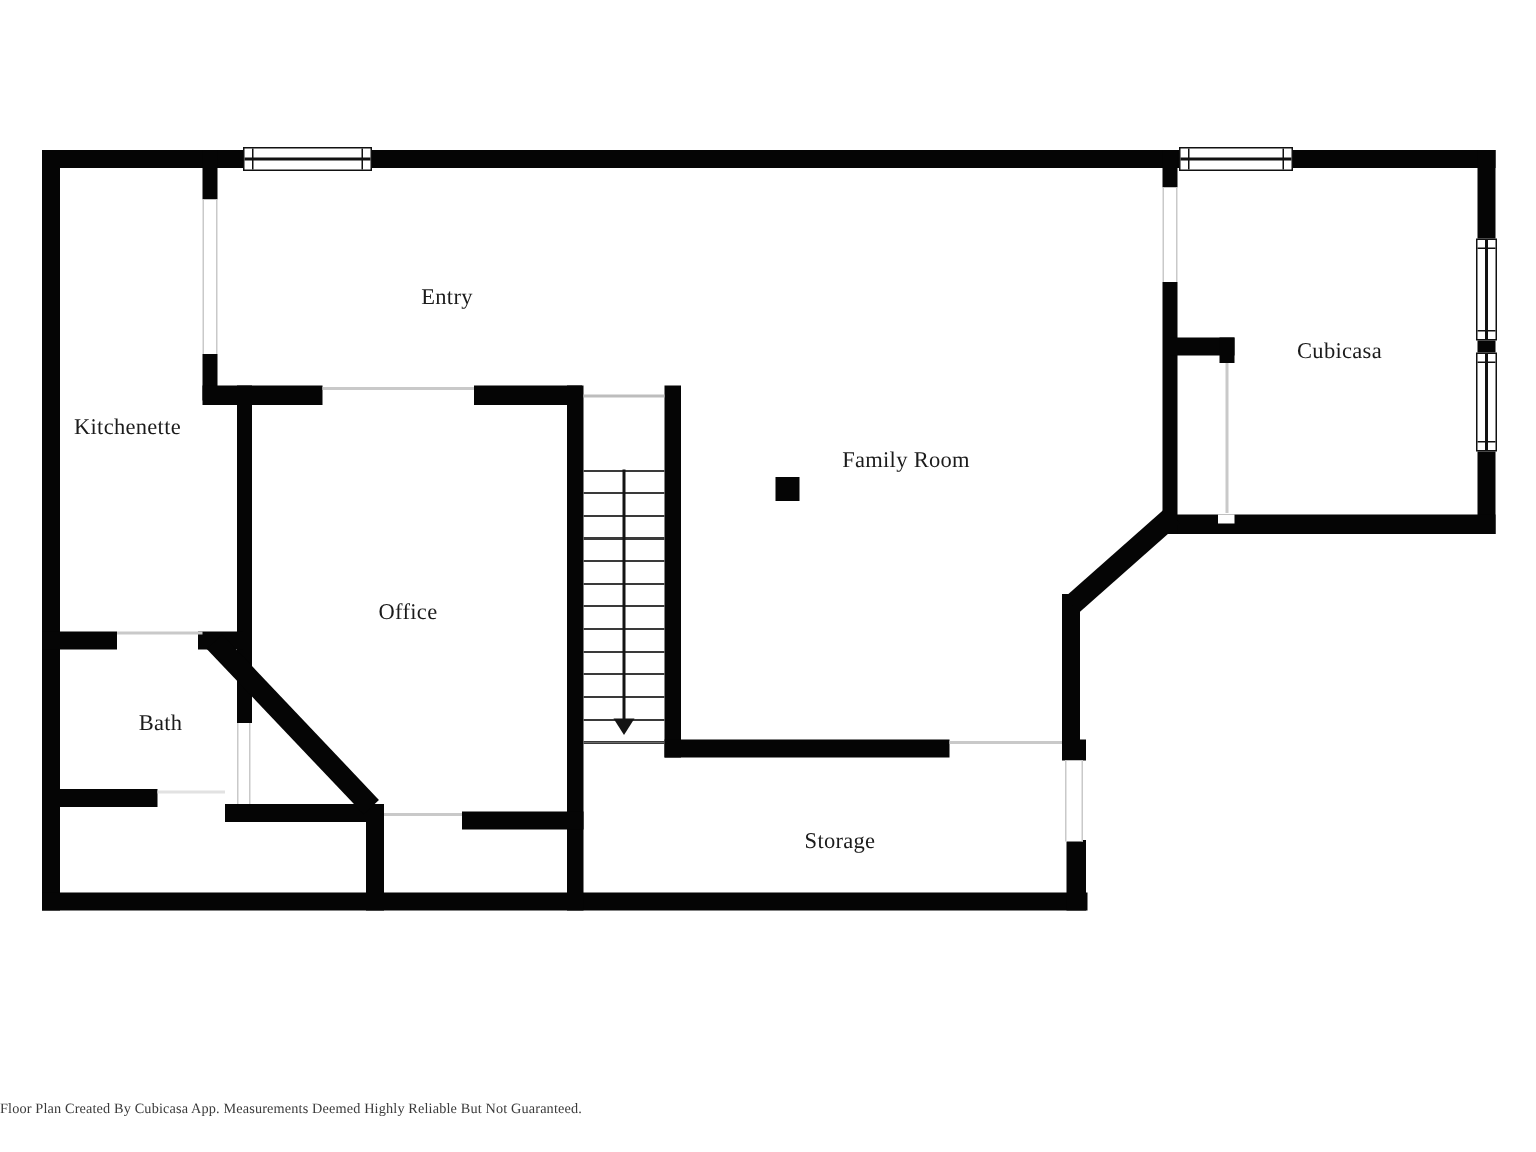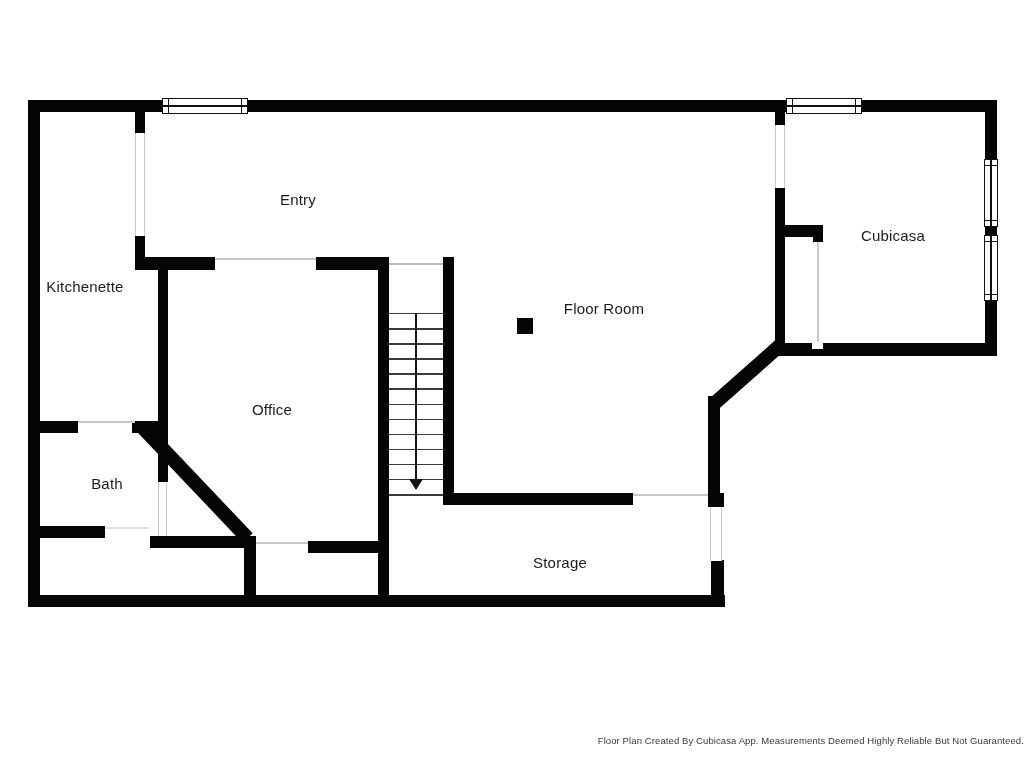--- a/index.html
+++ b/index.html
@@ -1,19 +1,19 @@
 <!DOCTYPE html>
 <html><head>
 <meta charset="utf-8">
 <title>Floor Plan</title>
 <style>
   html,body{margin:0;padding:0;background:#ffffff;}
   .canvas{
     position:relative;width:1024px;height:768px;background:#ffffff;overflow:hidden;
-    font-family:Liberation Sans, sans-serif;
+    font-family:Liberation Serif, serif;
   }
   .wall{position:absolute;background:#050505;}
   .diag{transform-origin:0 0;}
   
   .door-v{position:absolute;box-sizing:border-box;background:#fff;
     border-left:1.5px solid #c9c9c9;border-right:1.5px solid #c9c9c9;}
   .line-h{position:absolute;height:1.5px;background:#c9c9c9;}
   .line-v{position:absolute;width:1.5px;background:#c9c9c9;}
   .notch{position:absolute;background:#ffffff;}
   
@@ -28,21 +28,21 @@
   .stairs{position:absolute;left:389px;top:313px;width:54px;height:182px;
     background:repeating-linear-gradient(to bottom,#3a3a3a 0px,#3a3a3a 1.4px,transparent 1.4px,transparent 15.1px);
     border-bottom:1.4px solid #3a3a3a;}
   .stairs .shaft{position:absolute;left:50%;margin-left:-0.8px;top:0;width:1.6px;height:168px;background:#141414;}
   .stairs .head{position:absolute;left:50%;margin-left:-7px;top:166px;width:0;height:0;
     border-left:7px solid transparent;border-right:7px solid transparent;border-top:11px solid #141414;}
   .column{position:absolute;left:517px;top:318px;width:16px;height:16px;background:#050505;}
   
   .room-label{position:absolute;transform:translate(-50%,-50%);font-size:15px;color:#1b1b1b;
     white-space:nowrap;letter-spacing:0.2px;}
-  .footer-note{position:absolute;left:0;right:0;top:735px;text-align:right;
+  .footer-note{position:absolute;left:0;right:0;top:735px;text-align:left;
     font-size:9.5px;color:#3a3a3a;letter-spacing:0.1px;}
 </style>
 </head>
 <body>
 
 <div class="canvas">
 
   <div class="wall" style="left:28px;top:100px;width:969px;height:12px"></div>
   <div class="wall" style="left:28px;top:100px;width:12px;height:507px"></div>
   <div class="wall" style="left:28px;top:595px;width:697px;height:12px"></div>
@@ -111,20 +111,20 @@
   <div class="stairs">
     <div class="shaft"></div>
     <div class="head"></div>
   </div>
 
   <div class="column"></div>
 
   <div class="room-label" style="left:298px;top:199px">Entry</div>
   <div class="room-label" style="left:85px;top:286px">Kitchenette</div>
   <div class="room-label" style="left:893px;top:235px">Cubicasa</div>
-  <div class="room-label" style="left:604px;top:308px">Floor Room</div>
+  <div class="room-label" style="left:604px;top:308px">Family Room</div>
   <div class="room-label" style="left:272px;top:409px">Office</div>
   <div class="room-label" style="left:107px;top:483px">Bath</div>
   <div class="room-label" style="left:560px;top:562px">Storage</div>
 
   <div class="footer-note">Floor Plan Created By Cubicasa App. Measurements Deemed Highly Reliable But Not Guaranteed.</div>
 
 </div>
 
 </body></html>

